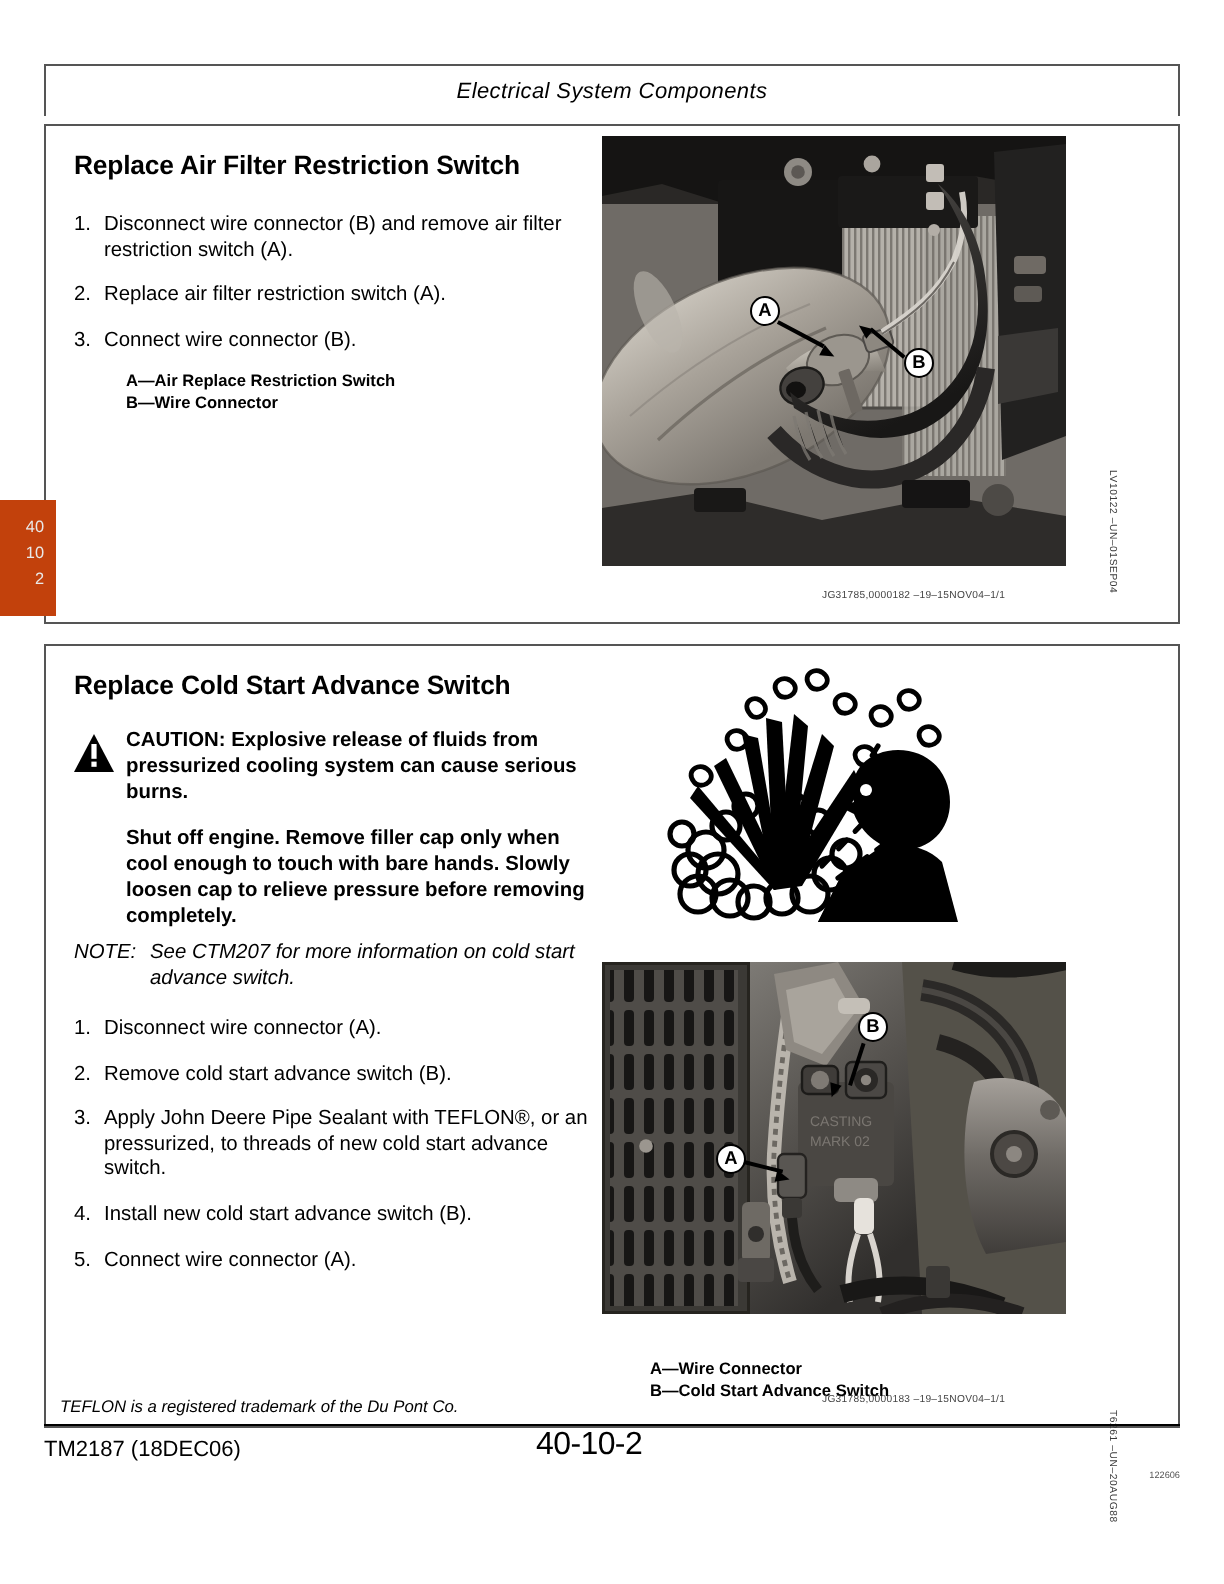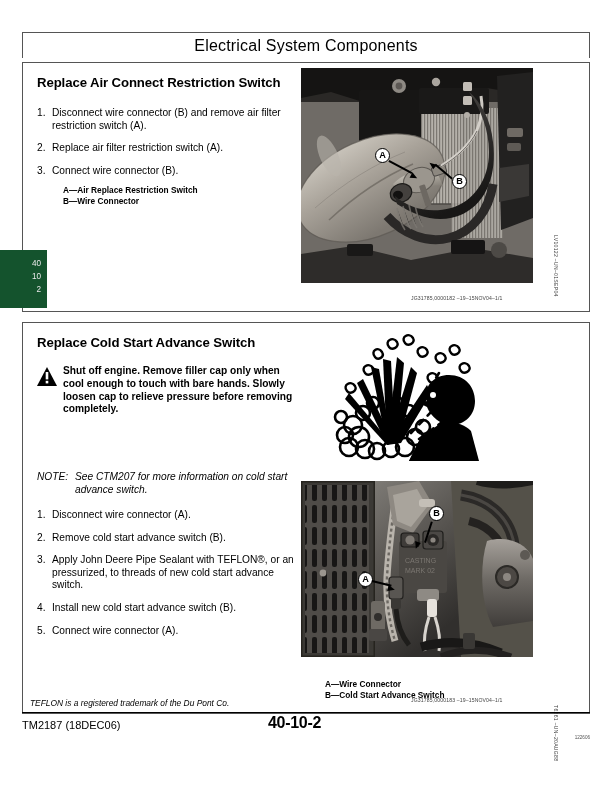--- a/index.html
+++ b/index.html
@@ -12,21 +12,21 @@
   .page{position:absolute;left:0;top:0;width:612px;height:792px;}
 
   
   .hdr-box{
     position:absolute;left:22px;top:32px;width:568px;height:26px;
     border:1px solid #555;border-bottom:none;box-sizing:border-box;
   }
   .hdr-title{
     position:absolute;left:0;top:0;width:100%;height:26px;
     display:flex;align-items:center;justify-content:center;
-    font-size:16px;letter-spacing:.2px;
+    font-style:italic;font-size:11px;letter-spacing:.2px;
   }
 
   
   .sec{
     position:absolute;left:22px;width:568px;
     border:1px solid #555;box-sizing:border-box;background:#fff;
   }
   #sec1{top:62px;height:250px;}
   #sec2{top:322px;height:392px;}
 
@@ -60,32 +60,32 @@
     position:absolute;font-size:5.1px;letter-spacing:.15px;color:#444;
     white-space:nowrap;
   }
   .artcap-rot{
     position:absolute;font-size:5.1px;letter-spacing:.3px;color:#3a3a3a;
     white-space:nowrap;transform-origin:0 0;transform:rotate(90deg);
   }
 
   
   .tab{
-    position:absolute;left:0;top:250px;width:47px;height:58px;background:#14532d;
+    position:absolute;left:0;top:250px;width:28px;height:58px;background:#c2410c;
     color:#e9e9e9;font-size:8.2px;line-height:13px;text-align:right;
     padding:7px 6px 0 0;box-sizing:border-box;
   }
 
   
   .tm-foot{
     position:absolute;left:30px;top:698px;font-style:italic;font-size:8.4px;
   }
   .foot-rule{position:absolute;left:22px;top:712px;width:568px;height:1px;background:#000;}
   .foot-left{position:absolute;left:22px;top:719px;font-size:11px;}
-  .foot-mid{position:absolute;left:268px;top:714px;font-size:16px;font-weight:bold;letter-spacing:-.3px;}
+  .foot-mid{position:absolute;left:268px;top:714px;font-size:16px;font-weight:normal;letter-spacing:-.3px;}
   .foot-right{position:absolute;left:340px;top:719px;width:250px;text-align:right;font-size:11px;}
   .foot-code{position:absolute;left:340px;top:735px;width:250px;text-align:right;font-size:4.6px;color:#555;}
   .foot-pn{position:absolute;left:340px;top:742px;width:250px;text-align:right;font-size:9.5px;}
 
   
   .fig{position:absolute;overflow:hidden;background:#7b7b7b;}
   .fig svg{display:block;}
 
   
   .callout{
@@ -105,21 +105,21 @@
 <body>
 
 <div class="page">
 
   <div class="hdr-box">
     <div class="hdr-title">Electrical System Components</div>
   </div>
 
   <div class="sec" id="sec1">
 
-    <div class="sec-title" style="left:14px;top:12px;">Replace Air Connect Restriction Switch</div>
+    <div class="sec-title" style="left:14px;top:12px;">Replace Air Filter Restriction Switch</div>
 
     <div class="steps" style="left:14px;top:44px;width:258px;">
       <div class="step">
         <span class="num">1.</span>
         <span class="txt">Disconnect wire connector (B) and remove air filter restriction switch (A).</span>
       </div>
       <div class="step">
         <span class="num">2.</span>
         <span class="txt">Replace air filter restriction switch (A).</span>
       </div>
@@ -250,20 +250,21 @@
 
     <div class="caution" style="left:14px;top:42px;width:258px;">
       <div class="caution-sym">
         <svg width="20" height="19" viewBox="0 0 20 19" aria-hidden="true">
           <path d="M10 0 L20 19 L0 19 Z" fill="#000"></path>
           <rect x="8.7" y="5" width="2.6" height="7.4" fill="#fff"></rect>
           <rect x="8.7" y="13.8" width="2.6" height="2.6" fill="#fff"></rect>
         </svg>
       </div>
       <div class="caution-txt">
+        <p>CAUTION: Explosive release of fluids from pressurized cooling system can cause serious burns.</p>
         <p>Shut off engine. Remove filler cap only when cool enough to touch with bare hands. Slowly loosen cap to relieve pressure before removing completely.</p>
       </div>
     </div>
 
     <div class="note" style="left:14px;top:148px;width:258px;">
       <span class="lbl">NOTE:</span>
       <span class="body">See CTM207 for more information on cold start advance switch.</span>
     </div>
 
     <div class="steps" style="left:14px;top:186px;width:262px;">

